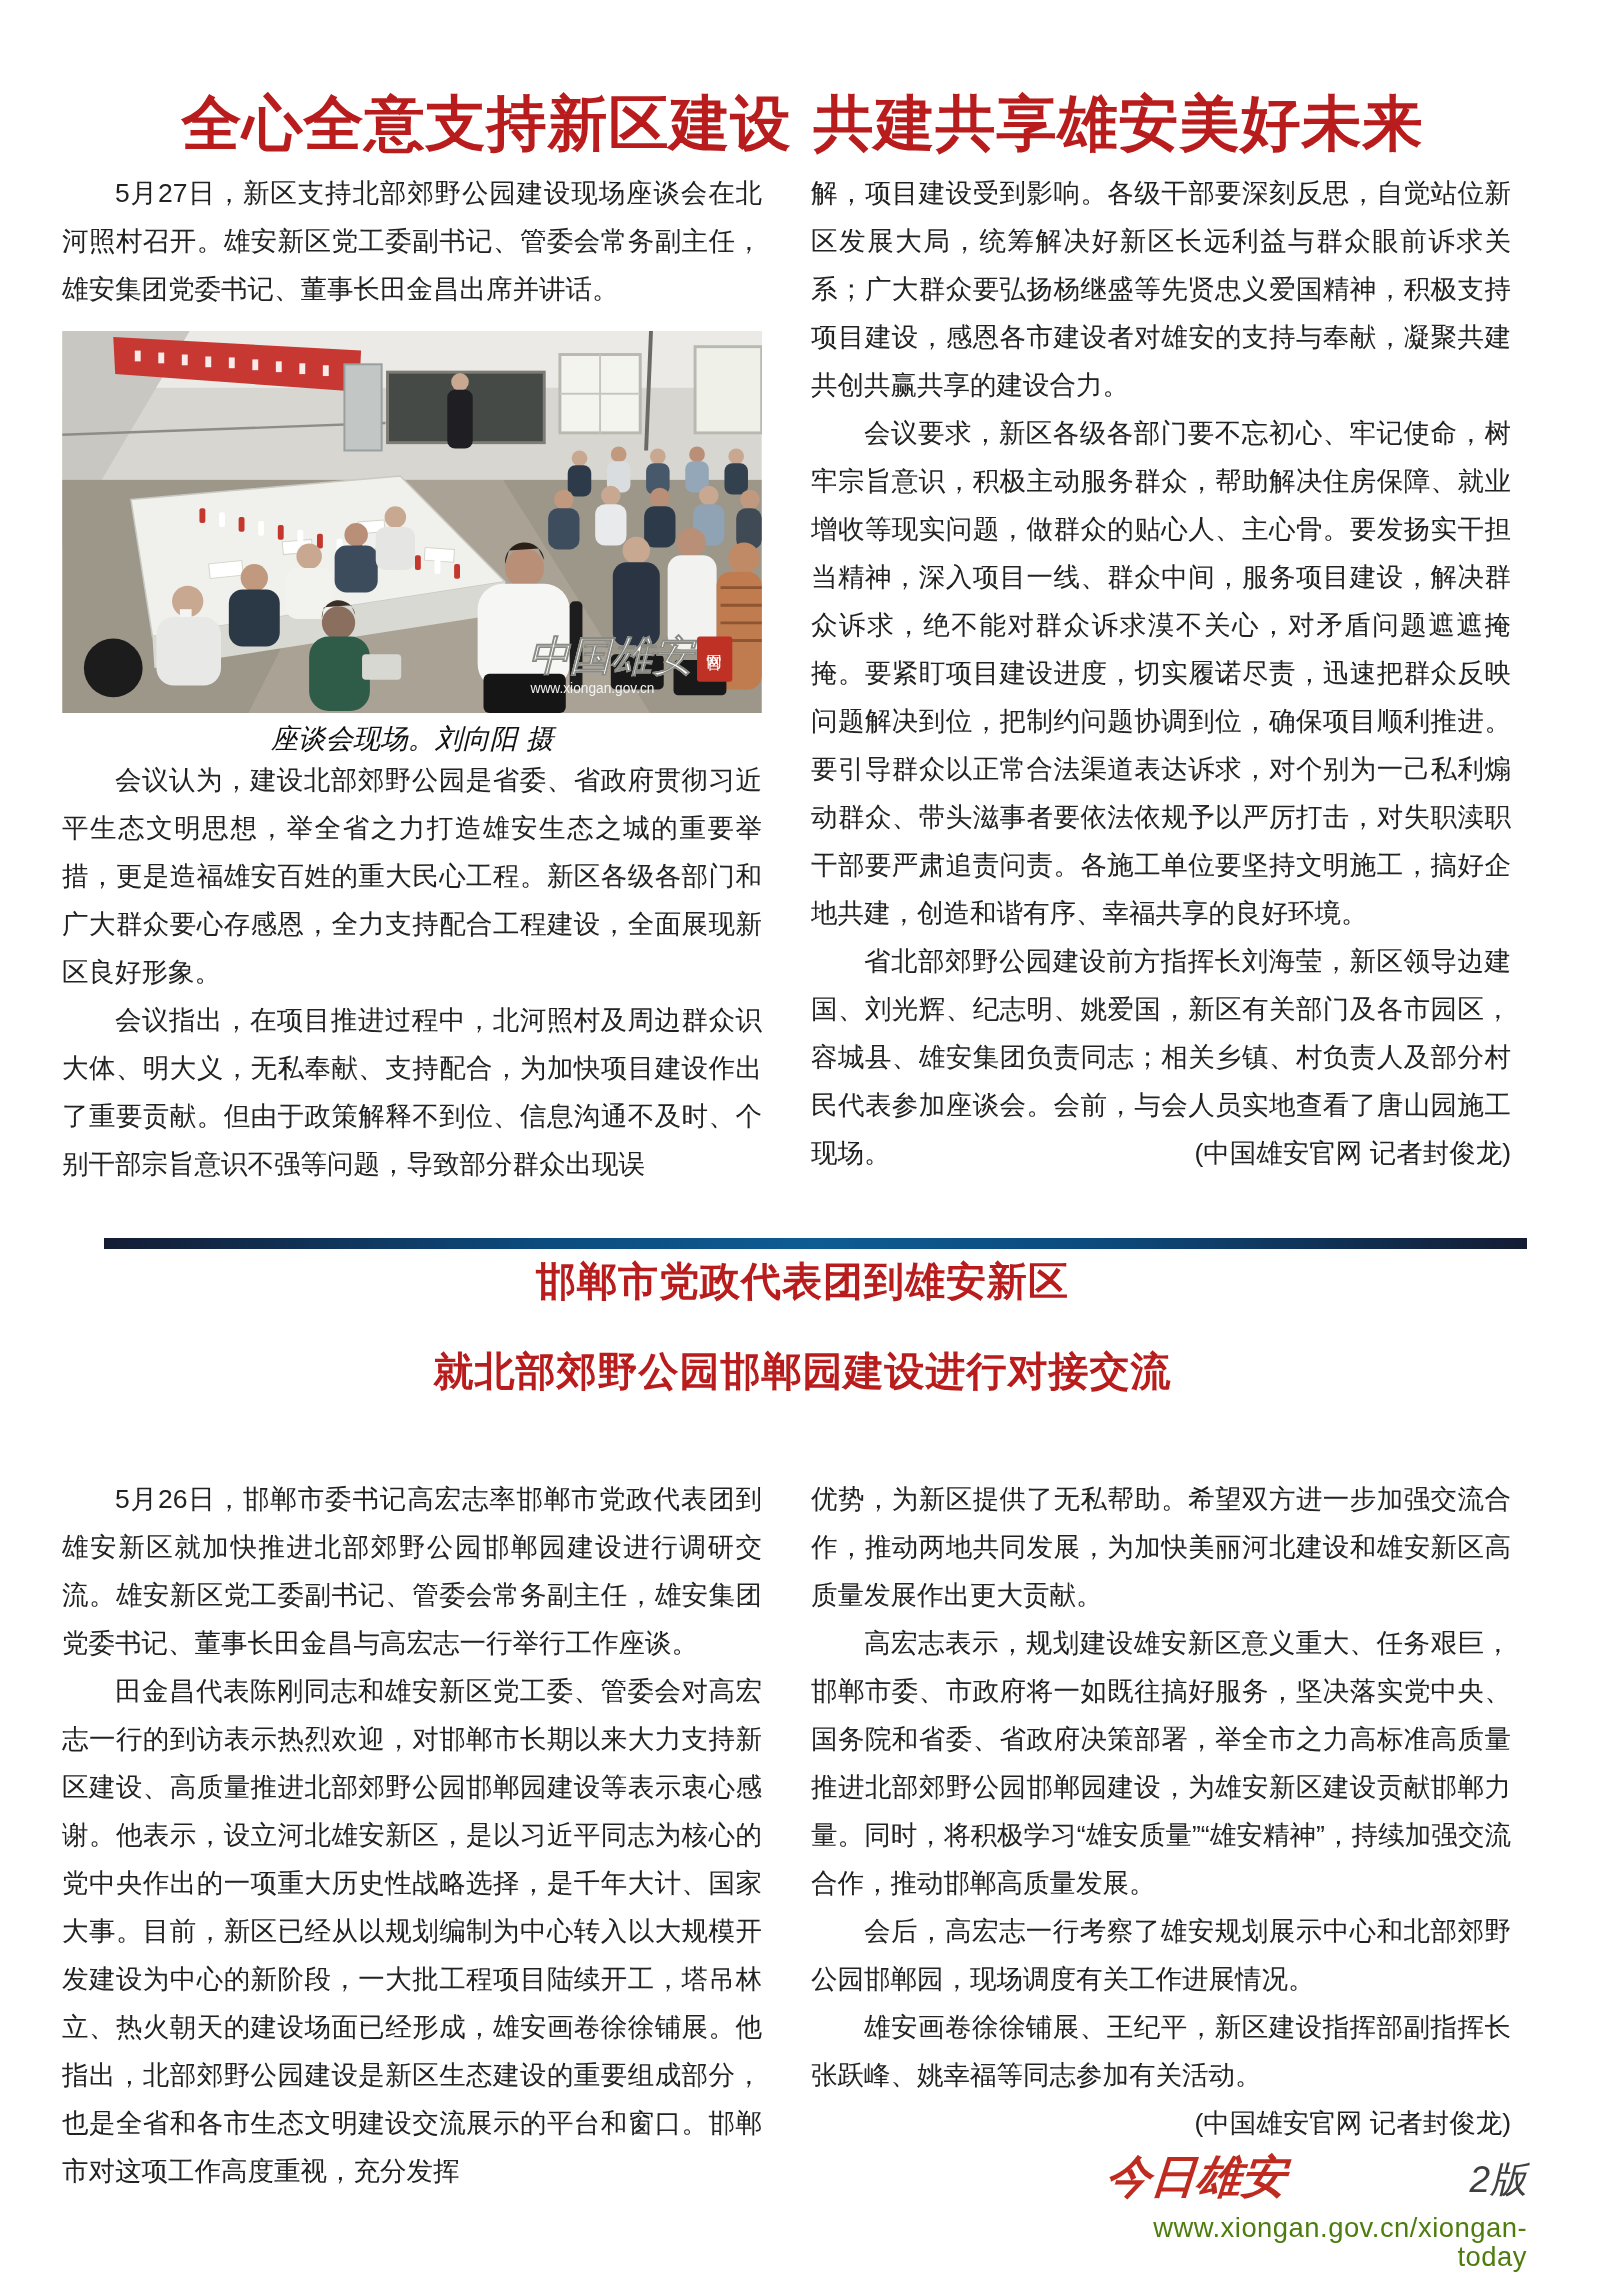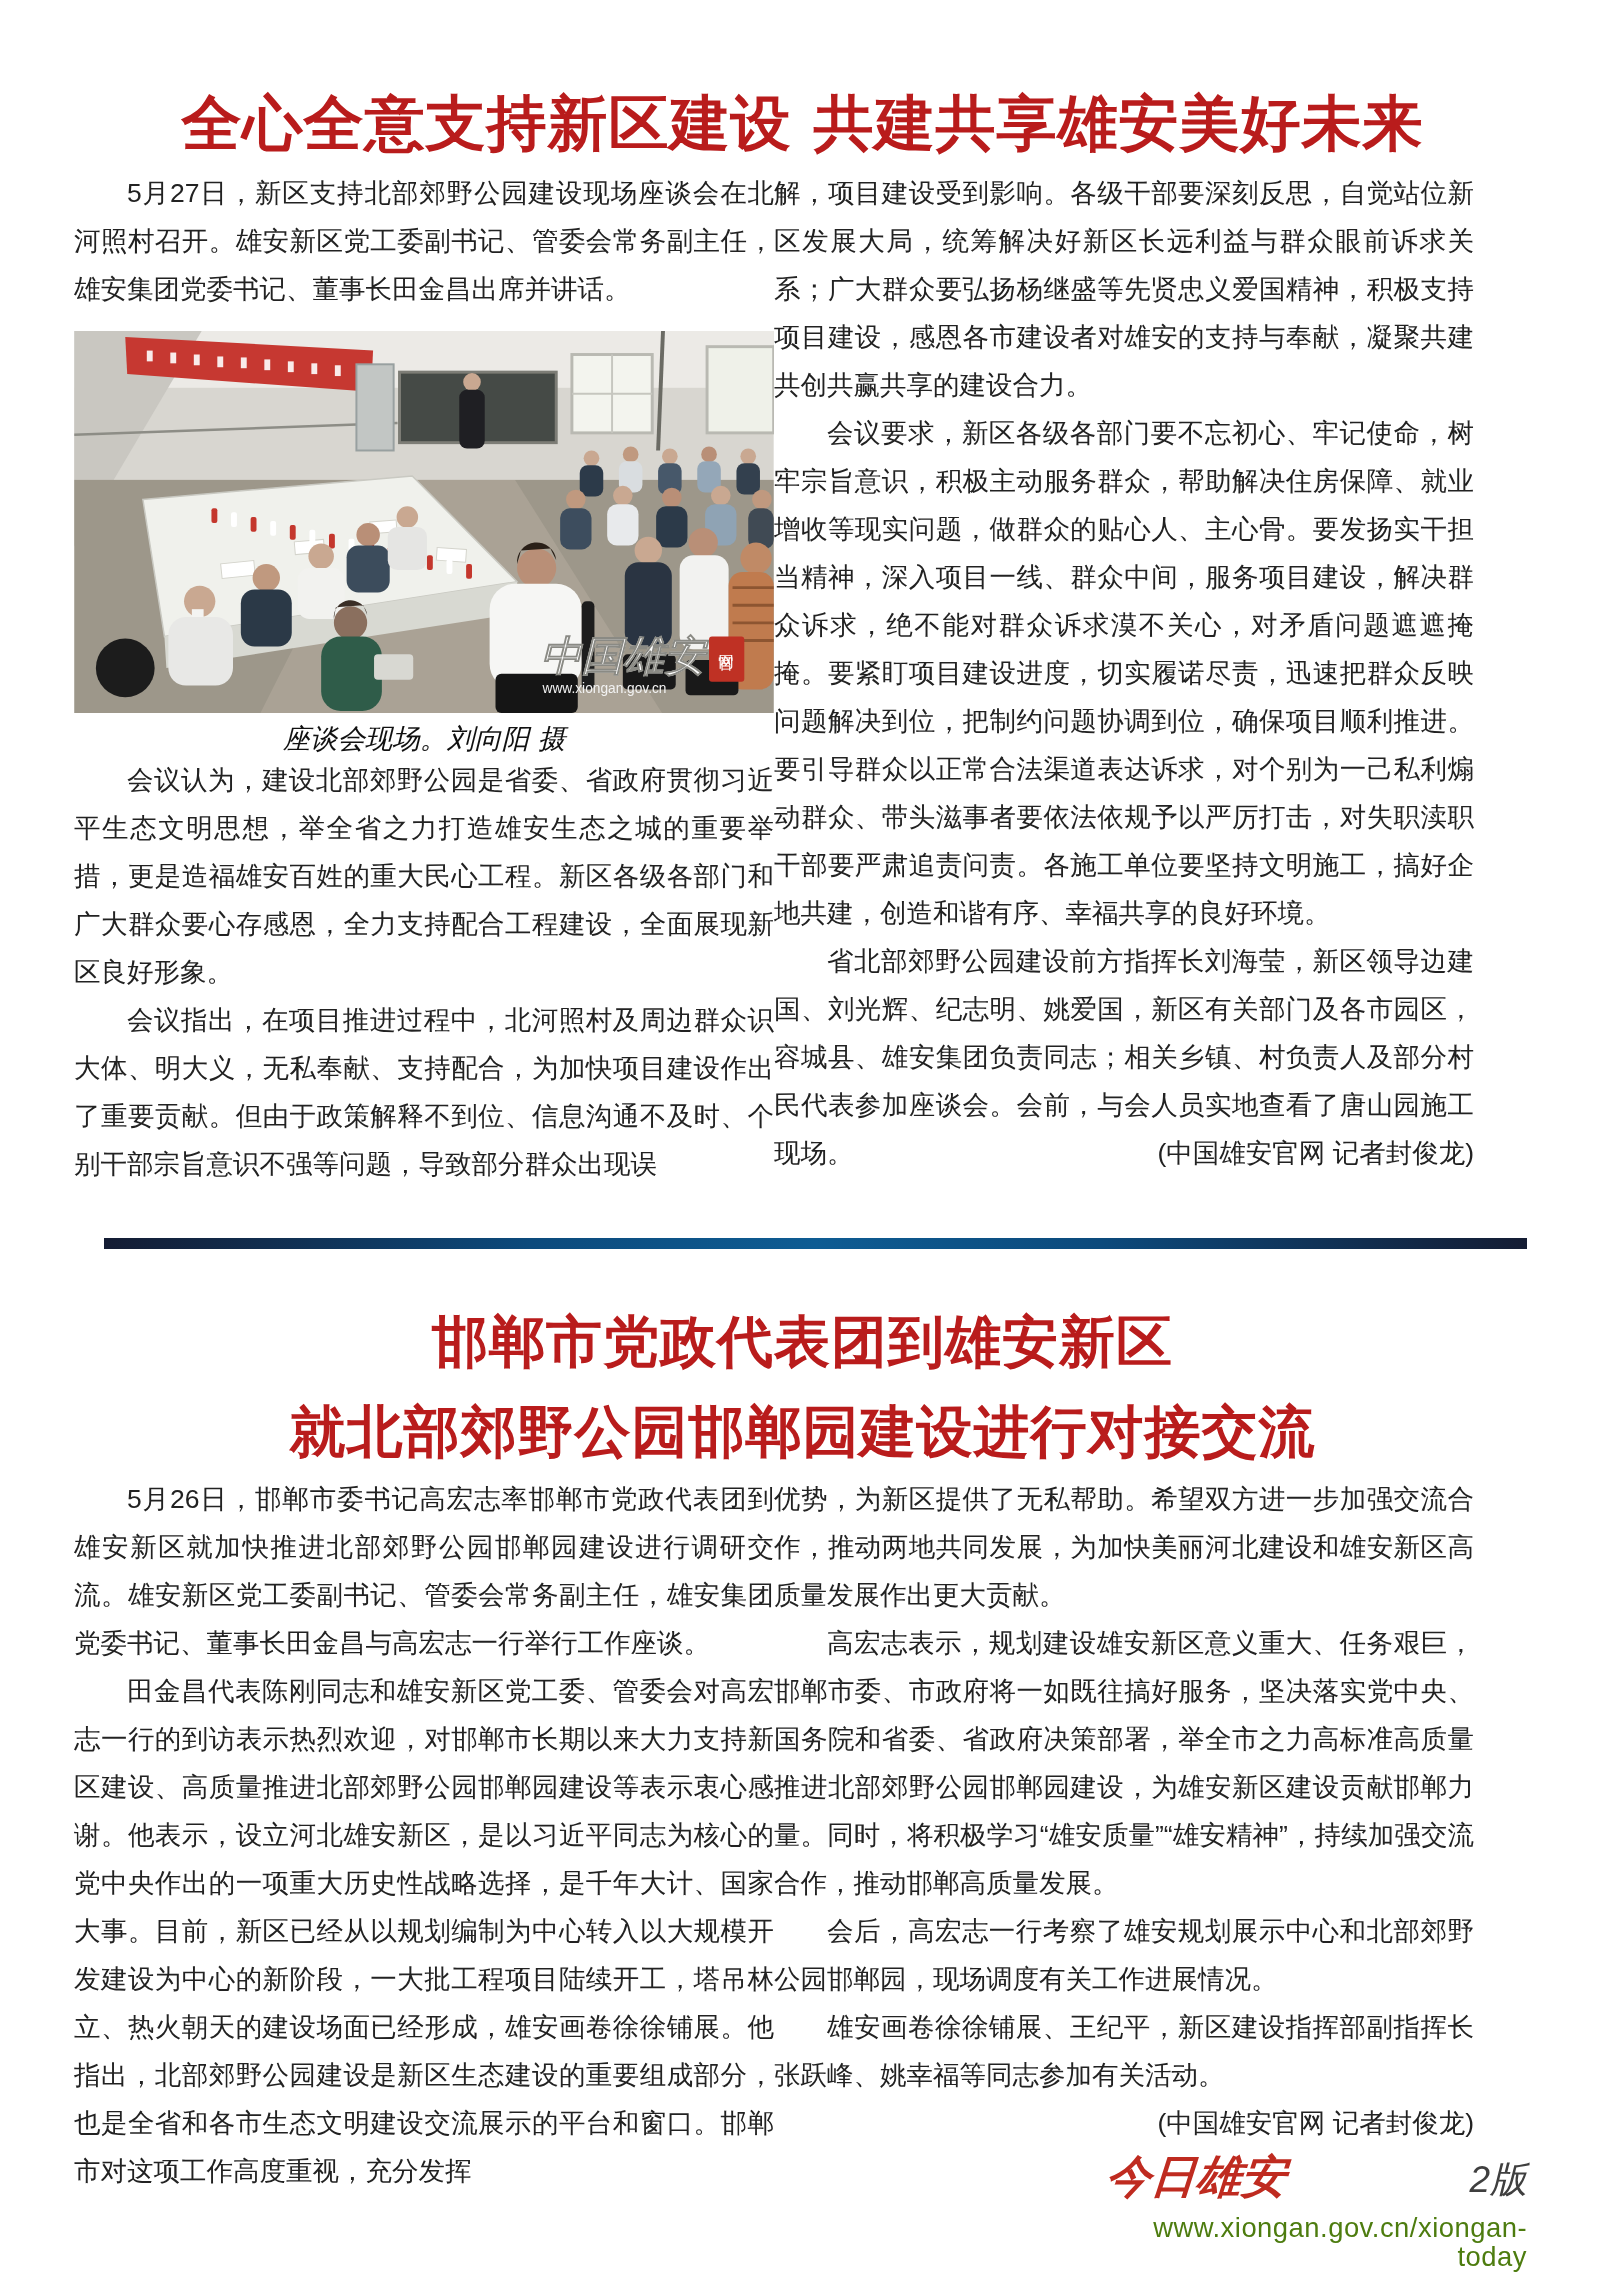--- a/index.html
+++ b/index.html
@@ -6,22 +6,22 @@
   body{
     width:1621px;height:2293px;position:relative;background:#ffffff;
     font-family:"Liberation Sans","DejaVu Sans",sans-serif;color:#1f1f1f;
     overflow:hidden;
   }
   .headline{
     position:absolute;left:78px;width:1449px;text-align:center;
     font-family:"DejaVu Serif","Liberation Serif",serif;font-weight:600;color:#b91c1c;margin-top:26px;
   }
   #headline1{top:59px;font-size:60px;line-height:76px;letter-spacing:1px;}
-  #headline2{top:1270px;font-size:56px;line-height:90px;letter-spacing:1px;}
-  .cols{position:absolute;left:74px;width:1449px;display:flex;}
+  #headline2{top:1210px;font-size:40px;line-height:90px;letter-spacing:1px;}
+  .cols{position:absolute;left:62px;width:1449px;display:flex;gap:49px;}
   #a1-cols{top:169px;}
   #a2-cols{top:1475px;}
   .col{width:700px;font-size:26.5px;line-height:48px;text-align:justify;color:#222;}
   .col p{margin:0;}
   p.ind{text-indent:2em;}
   p.cont{text-indent:0;}
   .photo-wrap{margin-top:17.6px;}
   .photo-wrap svg{display:block;width:700px;height:382px;}
   .caption{
     margin-top:8px;text-align:center;font-size:27.4px;line-height:35px;

